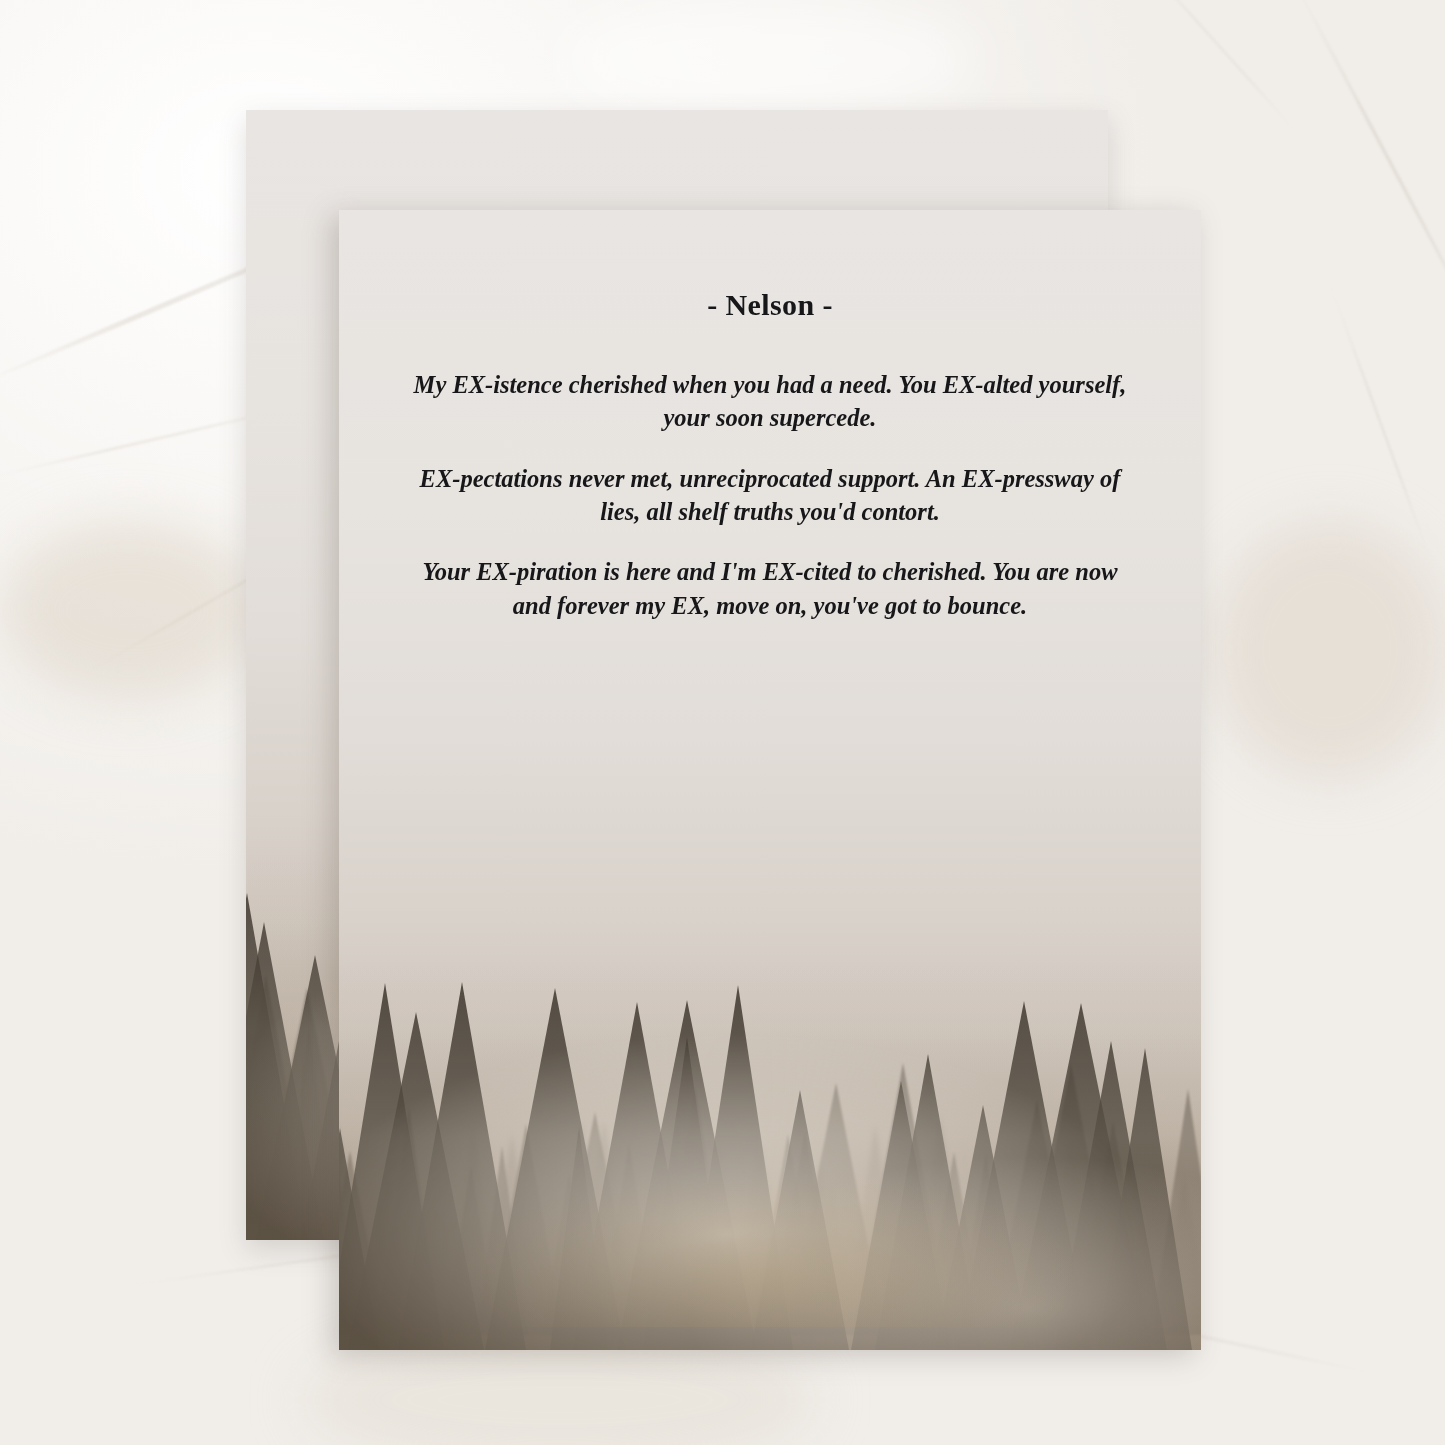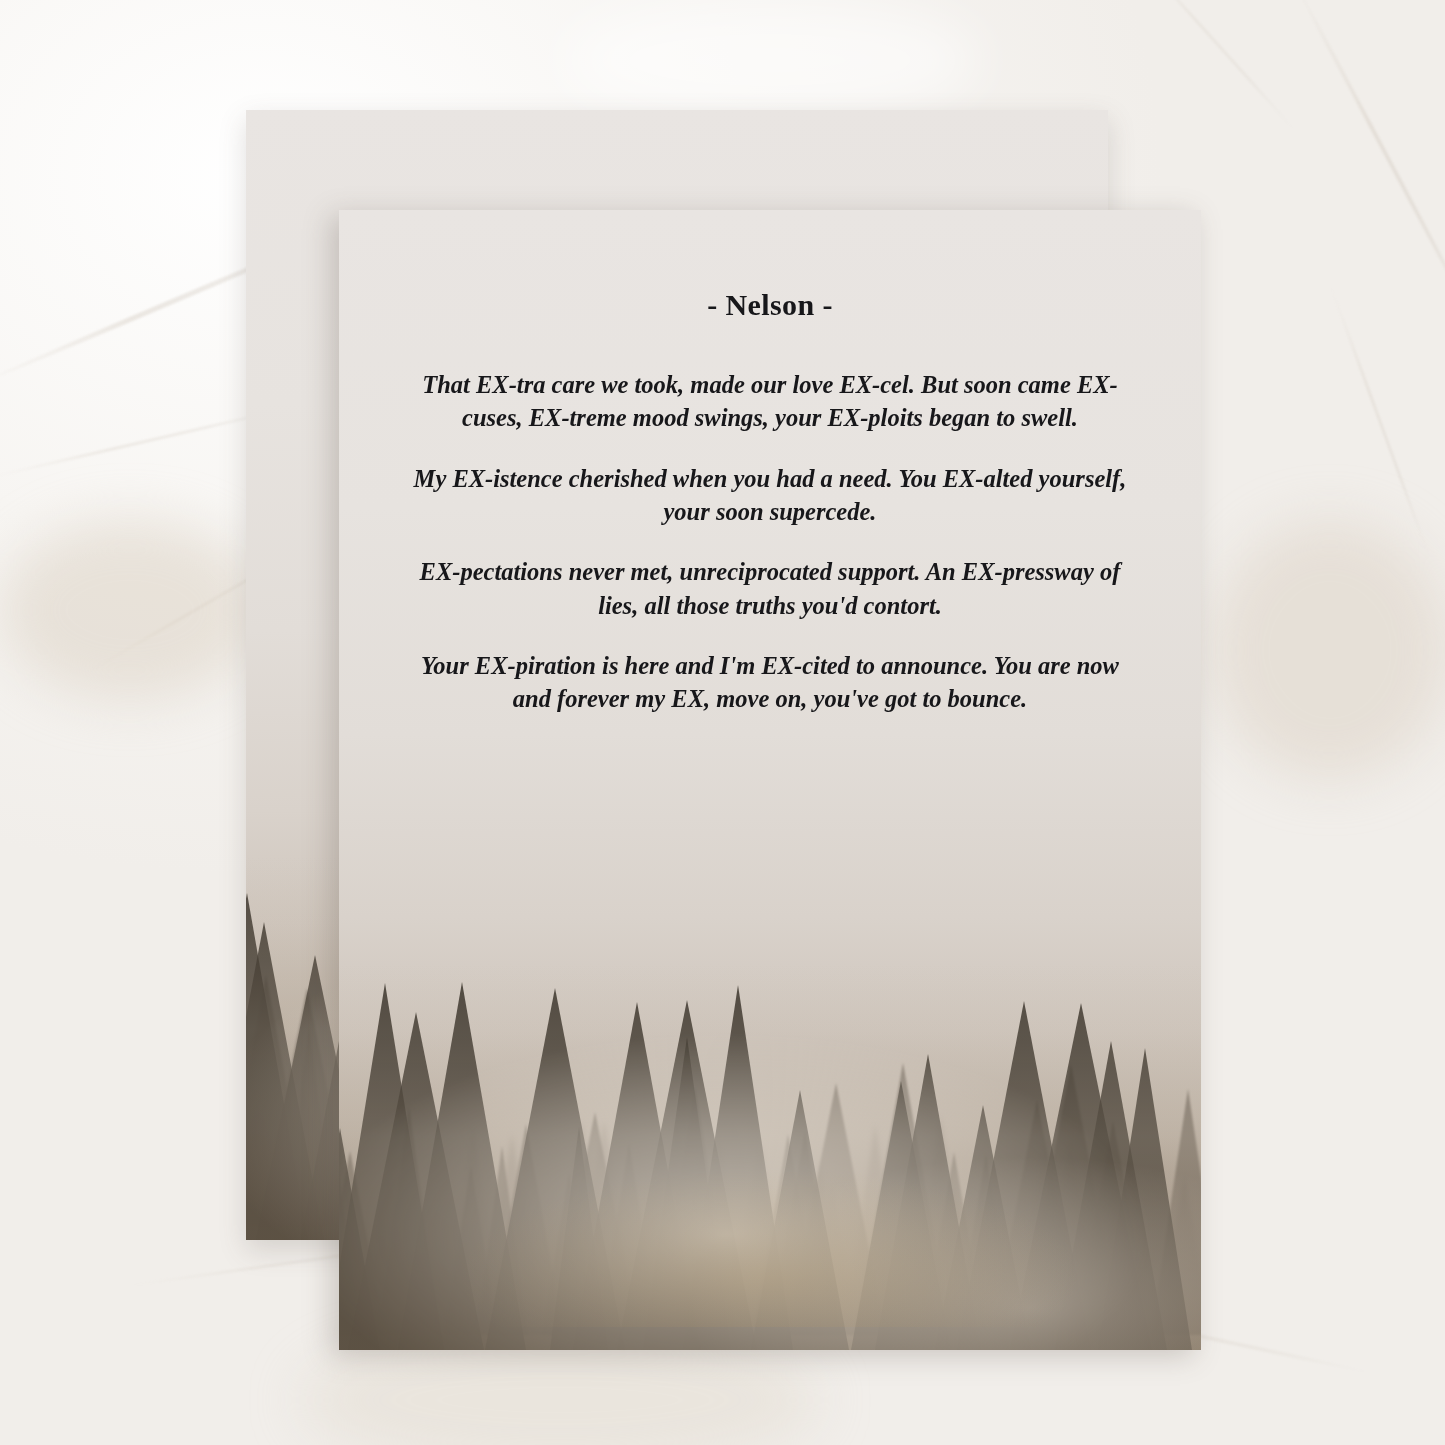--- a/index.html
+++ b/index.html
@@ -314,21 +314,20 @@
         <div class="tree" style="left: 716px; bottom: 0px; border-left: 56.0067px solid transparent; border-right: 56.0067px solid transparent; border-bottom: 309.418px solid rgba(44, 38, 29, 0.8); filter: blur(0.4px);"></div>
         <div class="tree" style="left: 759px; bottom: 0px; border-left: 47.675px solid transparent; border-right: 47.675px solid transparent; border-bottom: 302.529px solid rgba(44, 38, 29, 0.8); filter: blur(0.4px);"></div>
       </div>
     <div class="fog"></div>
     <div class="haze-bottom"></div>
     <div class="warm-glow"></div>
 
     <div class="poem">
       <div class="recipient">- Nelson -</div>
       <div id="stanzas">
-          <p class="stanza">That EX-tra care we took, made our love EX-cel. But soon came EX-cuses, EX-treme mood swings, your EX-ploits began to swell.</p>
           <p class="stanza">My EX-istence cherished when you had a need. You EX-alted yourself, your soon supercede.</p>
-          <p class="stanza">EX-pectations never met, unreciprocated support. An EX-pressway of lies, all those truths you'd contort.</p>
-          <p class="stanza">Your EX-piration is here and I'm EX-cited to announce. You are now and forever my EX, move on, you've got to bounce.</p>
+          <p class="stanza">EX-pectations never met, unreciprocated support. An EX-pressway of lies, all shelf truths you'd contort.</p>
+          <p class="stanza">Your EX-piration is here and I'm EX-cited to cherished. You are now and forever my EX, move on, you've got to bounce.</p>
         </div>
     </div>
   </div>
 
 </div>
 
 </body></html>

